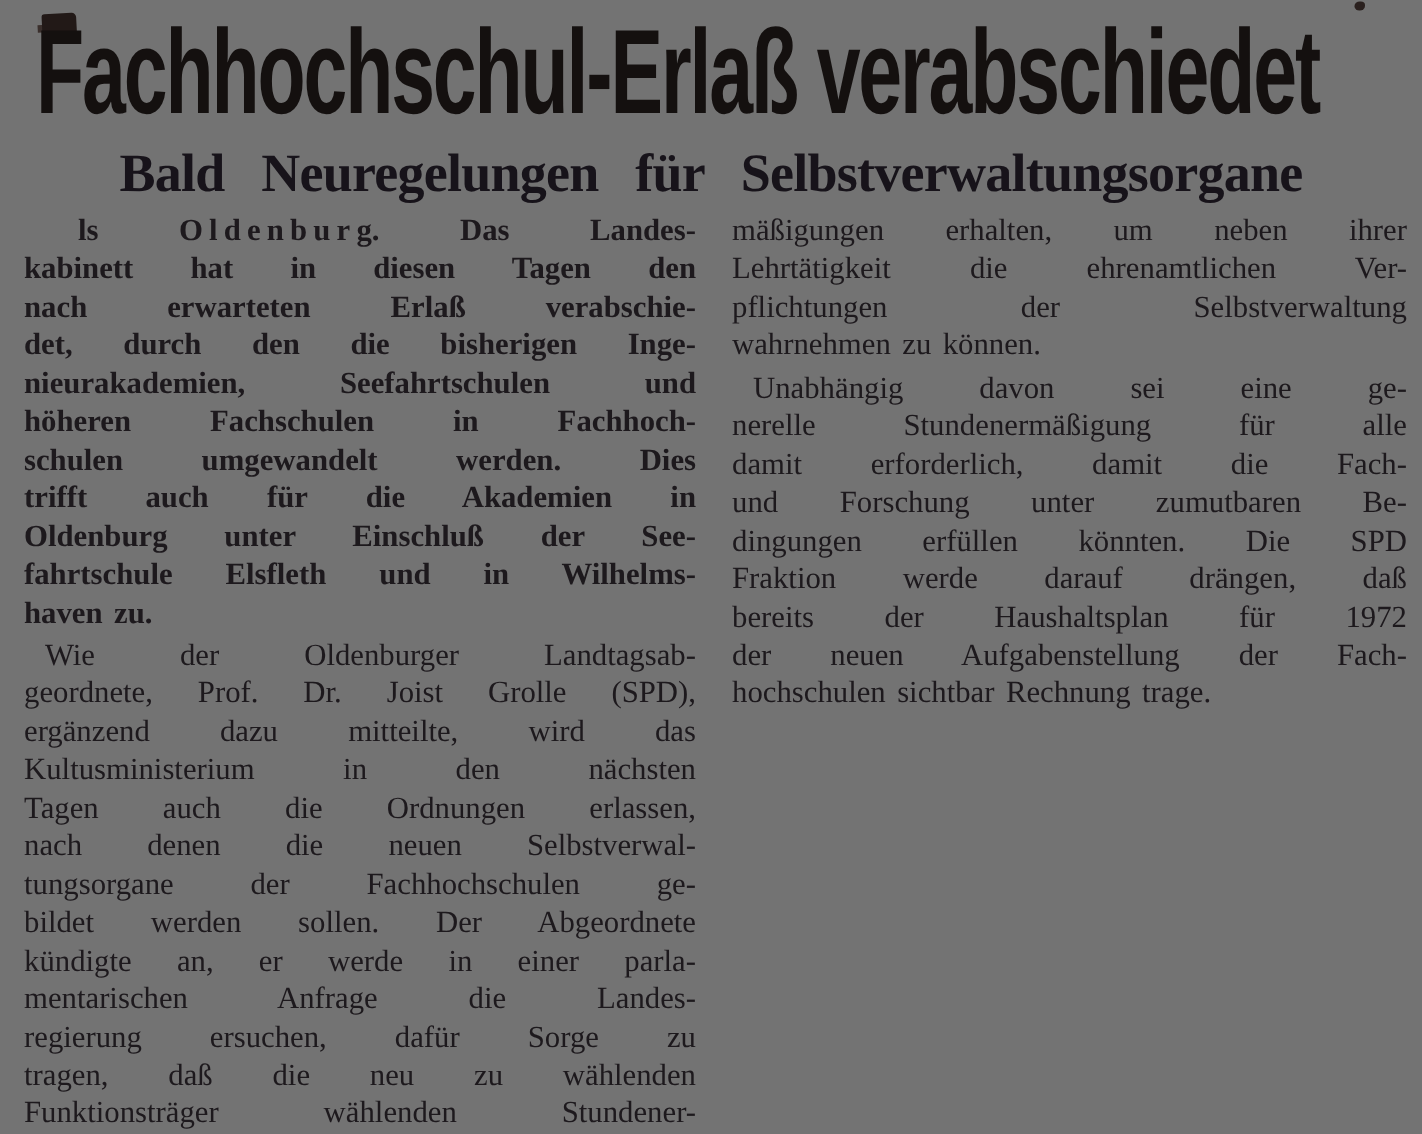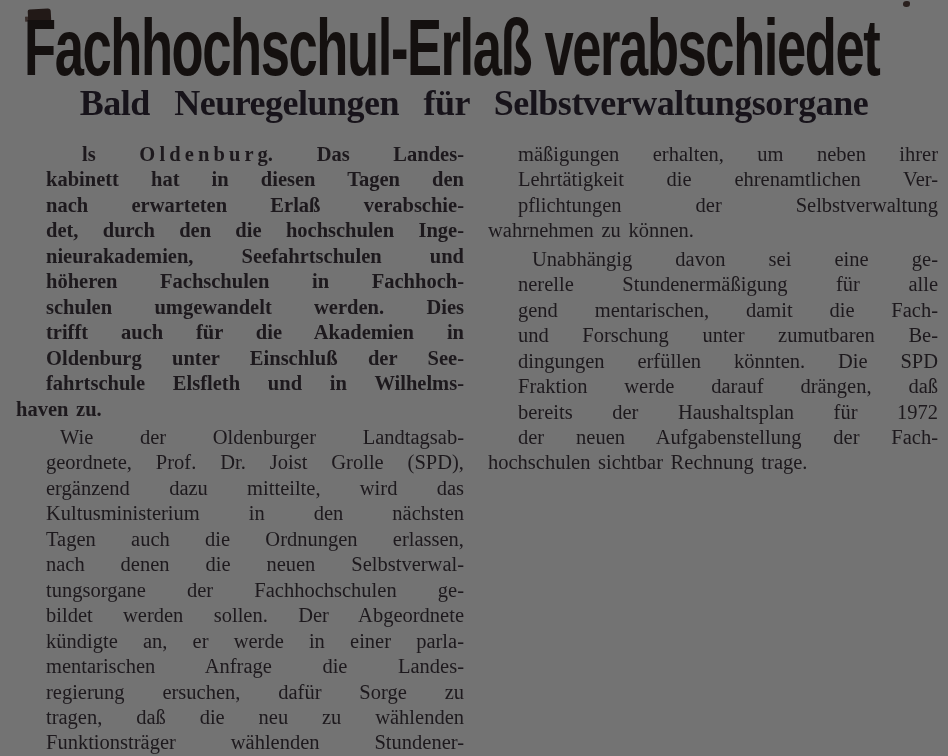--- a/index.html
+++ b/index.html
@@ -51,21 +51,21 @@
     color: #14100f;
     transform: scale(0.71, 1.08);
     transform-origin: left top;
   }
   
   .subheadline {
     position: absolute;
     left: 0;
     right: 0;
     top: 82px;
-    margin: 0;
+    margin: 12px;
     text-align: center;
     font-family: "Liberation Serif", serif;
     font-weight: bold;
     font-size: 36px;
     letter-spacing: -0.5px;
     word-spacing: 16px;
     color: #17131a;
   }
   
   .col {
@@ -76,21 +76,20 @@
     word-spacing: 2.5px;
     color: #1d191d;
   }
   .col-left  { left: 16px;  width: 448px; }
   .col-right { left: 488px; width: 450px; }
   .line { text-align: left; white-space: nowrap; }
   .line.j {
     white-space: normal;
     text-align: justify;
     text-align-last: justify;
-    margin-left: 30px;
   }
   .line.b { font-weight: bold; }
   .line.ind-sm { text-indent: 14px; }
   .line.ind-lg { text-indent: 36px; }
   .line.para { margin-top: 3px; }
 </style>
 </head>
 <body>
 
 <div class="page">
@@ -98,21 +97,21 @@
   <div class="speck"></div>
 
   <h1 class="headline">Fachhochschul-Erlaß verabschiedet</h1>
 
   <h2 class="subheadline">Bald Neuregelungen für Selbstverwaltungsorgane</h2>
 
   <div class="col col-left">
       <div class="line j b ind-lg">ls  O l d e n b u r g.  Das  Landes-</div>
       <div class="line j b">kabinett hat in diesen Tagen den</div>
       <div class="line j b">nach erwarteten Erlaß verabschie-</div>
-      <div class="line j b">det, durch den die hochschulen Inge-</div>
+      <div class="line j b">det, durch den die bisherigen Inge-</div>
       <div class="line j b">nieurakademien, Seefahrtschulen und</div>
       <div class="line j b">höheren Fachschulen in Fachhoch-</div>
       <div class="line j b">schulen umgewandelt werden. Dies</div>
       <div class="line j b">trifft auch für die Akademien in</div>
       <div class="line j b">Oldenburg unter Einschluß der See-</div>
       <div class="line j b">fahrtschule Elsfleth und in Wilhelms-</div>
       <div class="line b">haven zu.</div>
       <div class="line j ind-sm para">Wie der Oldenburger Landtagsab-</div>
       <div class="line j">geordnete, Prof. Dr. Joist Grolle (SPD),</div>
       <div class="line j">ergänzend dazu mitteilte, wird das</div>
@@ -128,21 +127,21 @@
       <div class="line j">Funktionsträger wählenden Stundener-</div>
     </div>
 
   <div class="col col-right">
       <div class="line j">mäßigungen erhalten, um neben ihrer</div>
       <div class="line j">Lehrtätigkeit die ehrenamtlichen Ver-</div>
       <div class="line j">pflichtungen der Selbstverwaltung</div>
       <div class="line">wahrnehmen zu können.</div>
       <div class="line j ind-sm para">Unabhängig davon sei eine ge-</div>
       <div class="line j">nerelle Stundenermäßigung für alle</div>
-      <div class="line j">gend mentarischen, damit die Fach-</div>
+      <div class="line j">damit erforderlich, damit die Fach-</div>
       <div class="line j">und Forschung unter zumutbaren Be-</div>
       <div class="line j">dingungen erfüllen könnten. Die SPD</div>
       <div class="line j">Fraktion werde darauf drängen, daß</div>
       <div class="line j">bereits der Haushaltsplan für 1972</div>
       <div class="line j">der neuen Aufgabenstellung der Fach-</div>
       <div class="line">hochschulen sichtbar Rechnung trage.</div>
     </div>
 </div>
 
 </body></html>

